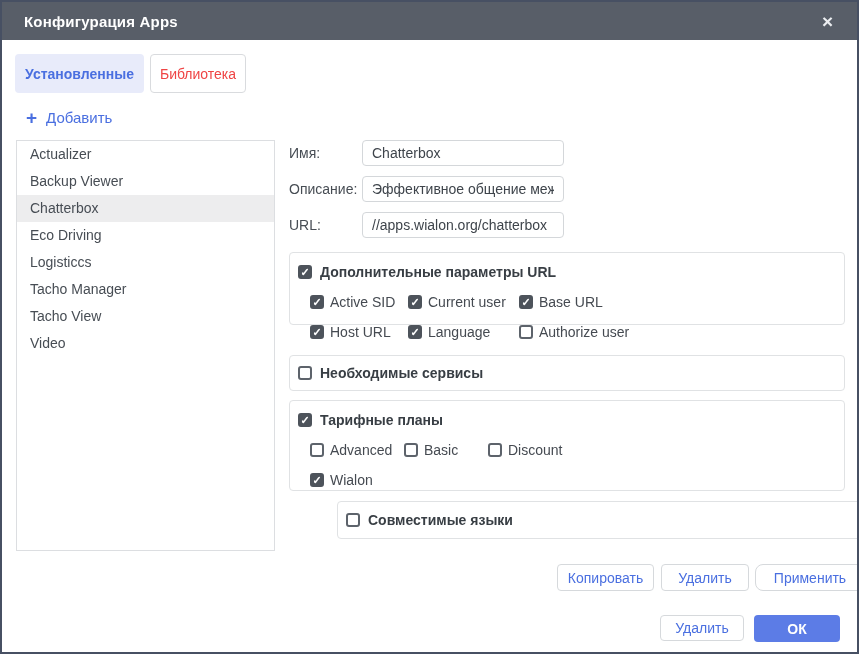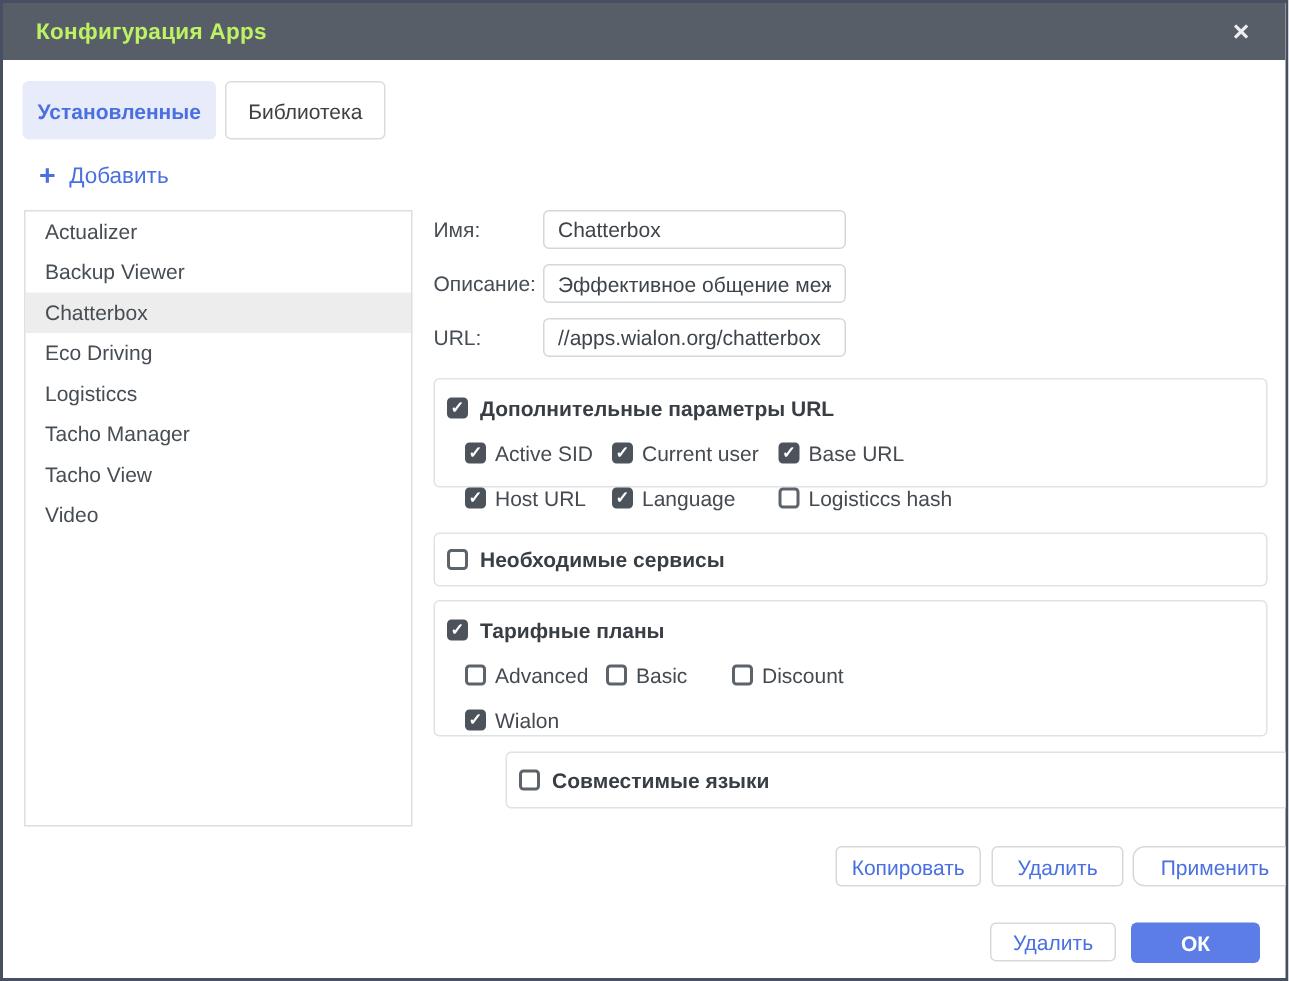--- a/index.html
+++ b/index.html
@@ -2,29 +2,29 @@
 <html><head>
 <meta charset="utf-8">
 <style>
   * { margin:0; padding:0; box-sizing:border-box; }
   html,body { width:859px; height:654px; background:#fff; font-family:"Liberation Sans", sans-serif; }
   .dialog { position:relative; width:859px; height:654px; background:#fff; border:2px solid #475063; overflow:hidden; }
 
   
   .titlebar { position:absolute; left:0; top:0; right:0; height:38px; background:#585e68;
               display:flex; align-items:center; padding:0 20px 0 22px; }
-  .titlebar .title { color:#bef264; font-size:15px; font-weight:bold; letter-spacing:.2px; }
+  .titlebar .title { color:#ffffff; font-size:15px; font-weight:bold; letter-spacing:.2px; }
   .titlebar .close { margin-left:auto; color:#eceef1; font-size:19px; line-height:1; cursor:pointer;
                      font-weight:bold; padding:2px 4px; }
 
   
   .tab { position:absolute; top:52px; height:39px; border-radius:4px; display:flex; align-items:center;
          justify-content:center; font-size:14px; cursor:pointer; }
   .tab.active { left:13px; width:129px; background:#e8ebfa; color:#4a6fe0; font-weight:bold; }
-  .tab.inactive { left:148px; width:107px; background:#ffffff; color:#404040; border:1px solid #d9dbde; }
+  .tab.inactive { left:148px; width:96px; background:#ffffff; color:#ef4444; border:1px solid #d9dbde; }
 
   
   .add-link { position:absolute; left:24px; top:103px; height:24px; display:flex; align-items:center;
               gap:9px; color:#4a6fe0; font-size:15px; cursor:pointer; }
   .add-link .plus { font-size:19px; font-weight:bold; line-height:1; }
 
   
   .app-list { position:absolute; left:14px; top:138px; width:259px; height:411px;
               border:1px solid #dcdee1; background:#fff; overflow:hidden; }
   .app-row { height:27px; line-height:27px; padding-left:13px; font-size:14px; color:#474d54; cursor:pointer;
@@ -126,21 +126,21 @@
         <div class="opt w98">
           <span class="cb checked"></span>
           <span class="lbl">Host URL</span>
         </div>
         <div class="opt w111">
           <span class="cb checked"></span>
           <span class="lbl">Language</span>
         </div>
         <div class="opt">
           <span class="cb"></span>
-          <span class="lbl">Logisticcs hash</span>
+          <span class="lbl">Authorize user</span>
         </div>
       </div>
     </div>
   </div>
 
   <div class="box" style="top:353px; height:36px;">
     <div class="box-header" style="padding-top:9px">
       <span class="cb"></span>
       <span class="hdr">Необходимые сервисы</span>
     </div>

